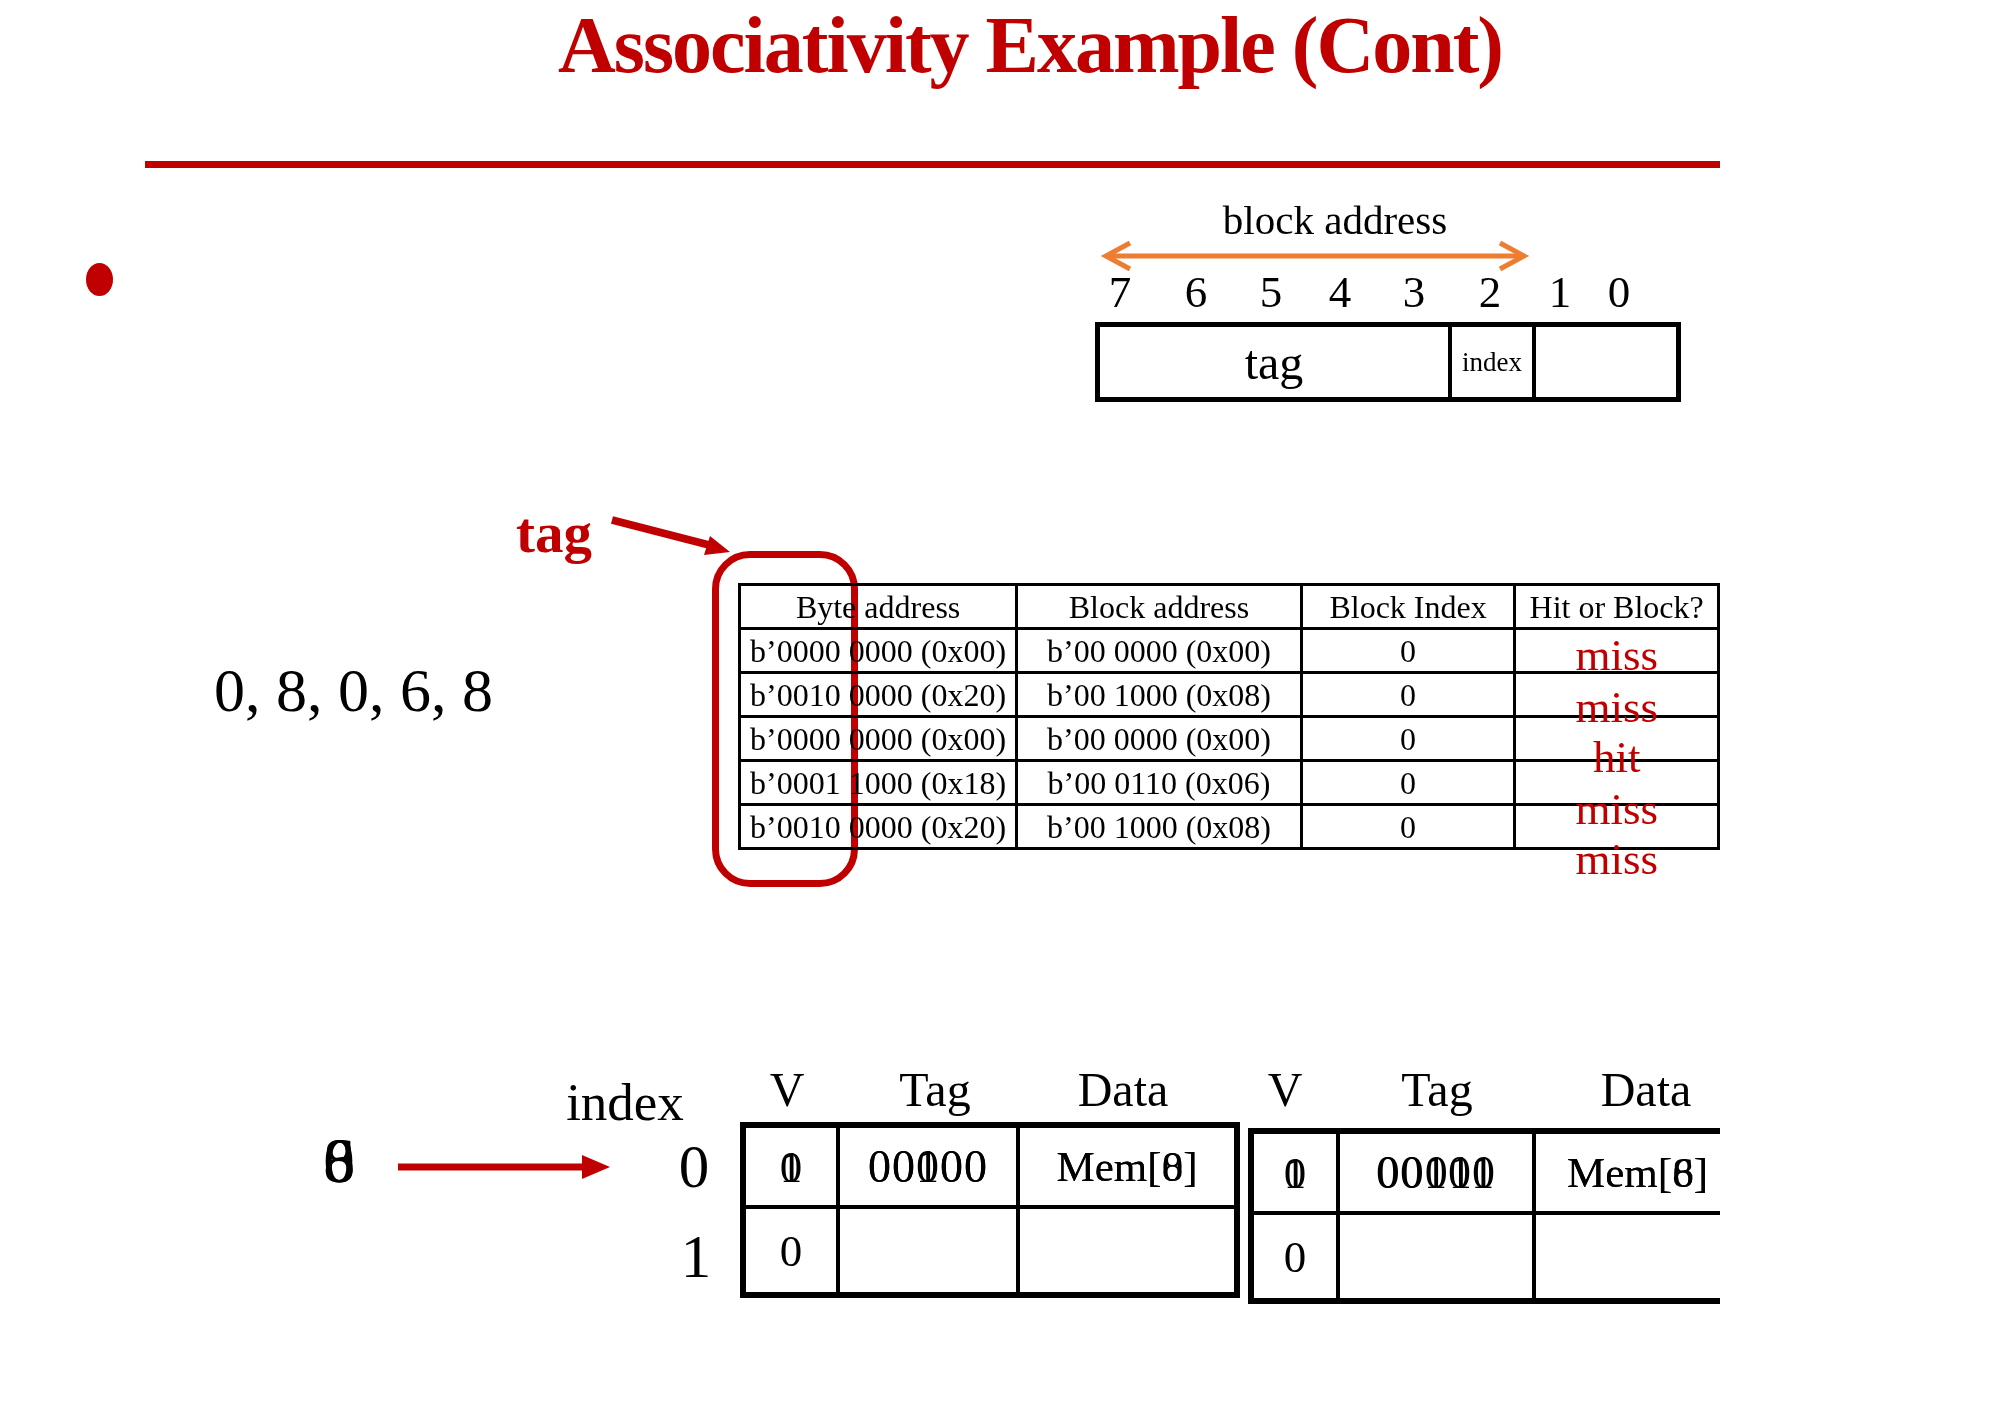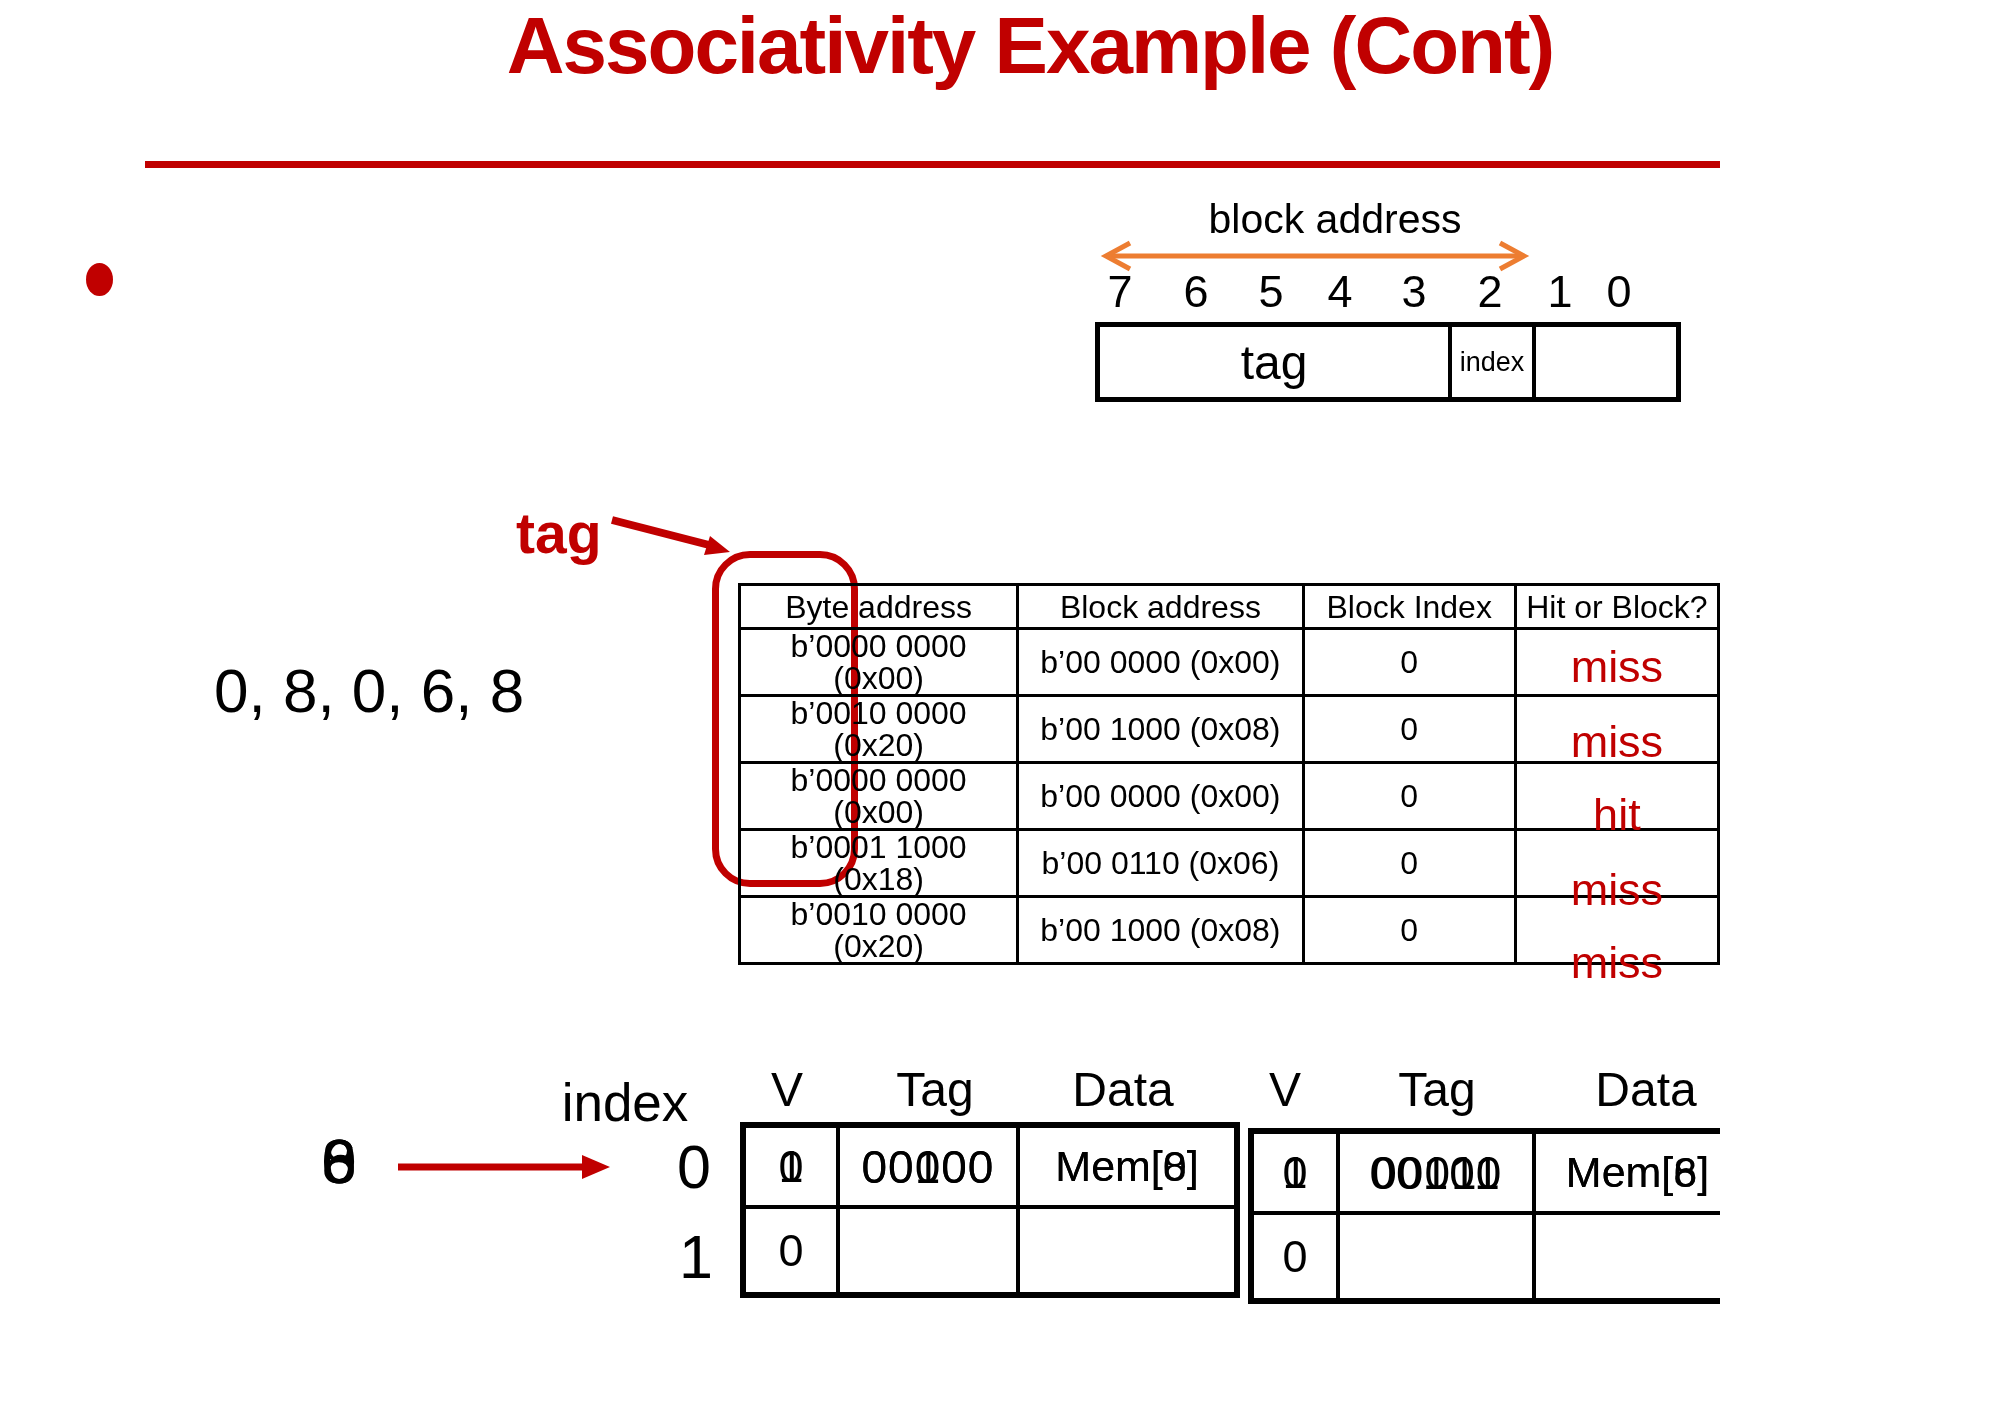--- a/index.html
+++ b/index.html
@@ -3,21 +3,21 @@
 <meta charset="utf-8">
 <style>
   :root{
     --red:#C00000;
     --orange:#ED7D31;
     --ink:#000000;
   }
   html,body{margin:0;padding:0;background:#ffffff;}
   .slide{
     position:relative;width:1720px;height:1420px;background:#ffffff;
-    font-family:Liberation Sans, sans-serif;color:var(--ink);overflow:hidden;
+    font-family:Liberation Serif, serif;color:var(--ink);overflow:hidden;
   }
   .abs{position:absolute;}
 
   
   .title{left:280px;top:0px;width:1500px;text-align:center;
     font-size:80px;font-weight:bold;color:var(--red);letter-spacing:-2px;}
   .rule{left:145px;top:161px;width:1777px;height:7px;background:var(--red);}
 
   
   .bullet-dot{left:86px;top:263px;width:27px;height:33px;border-radius:50%;background:var(--red);}

